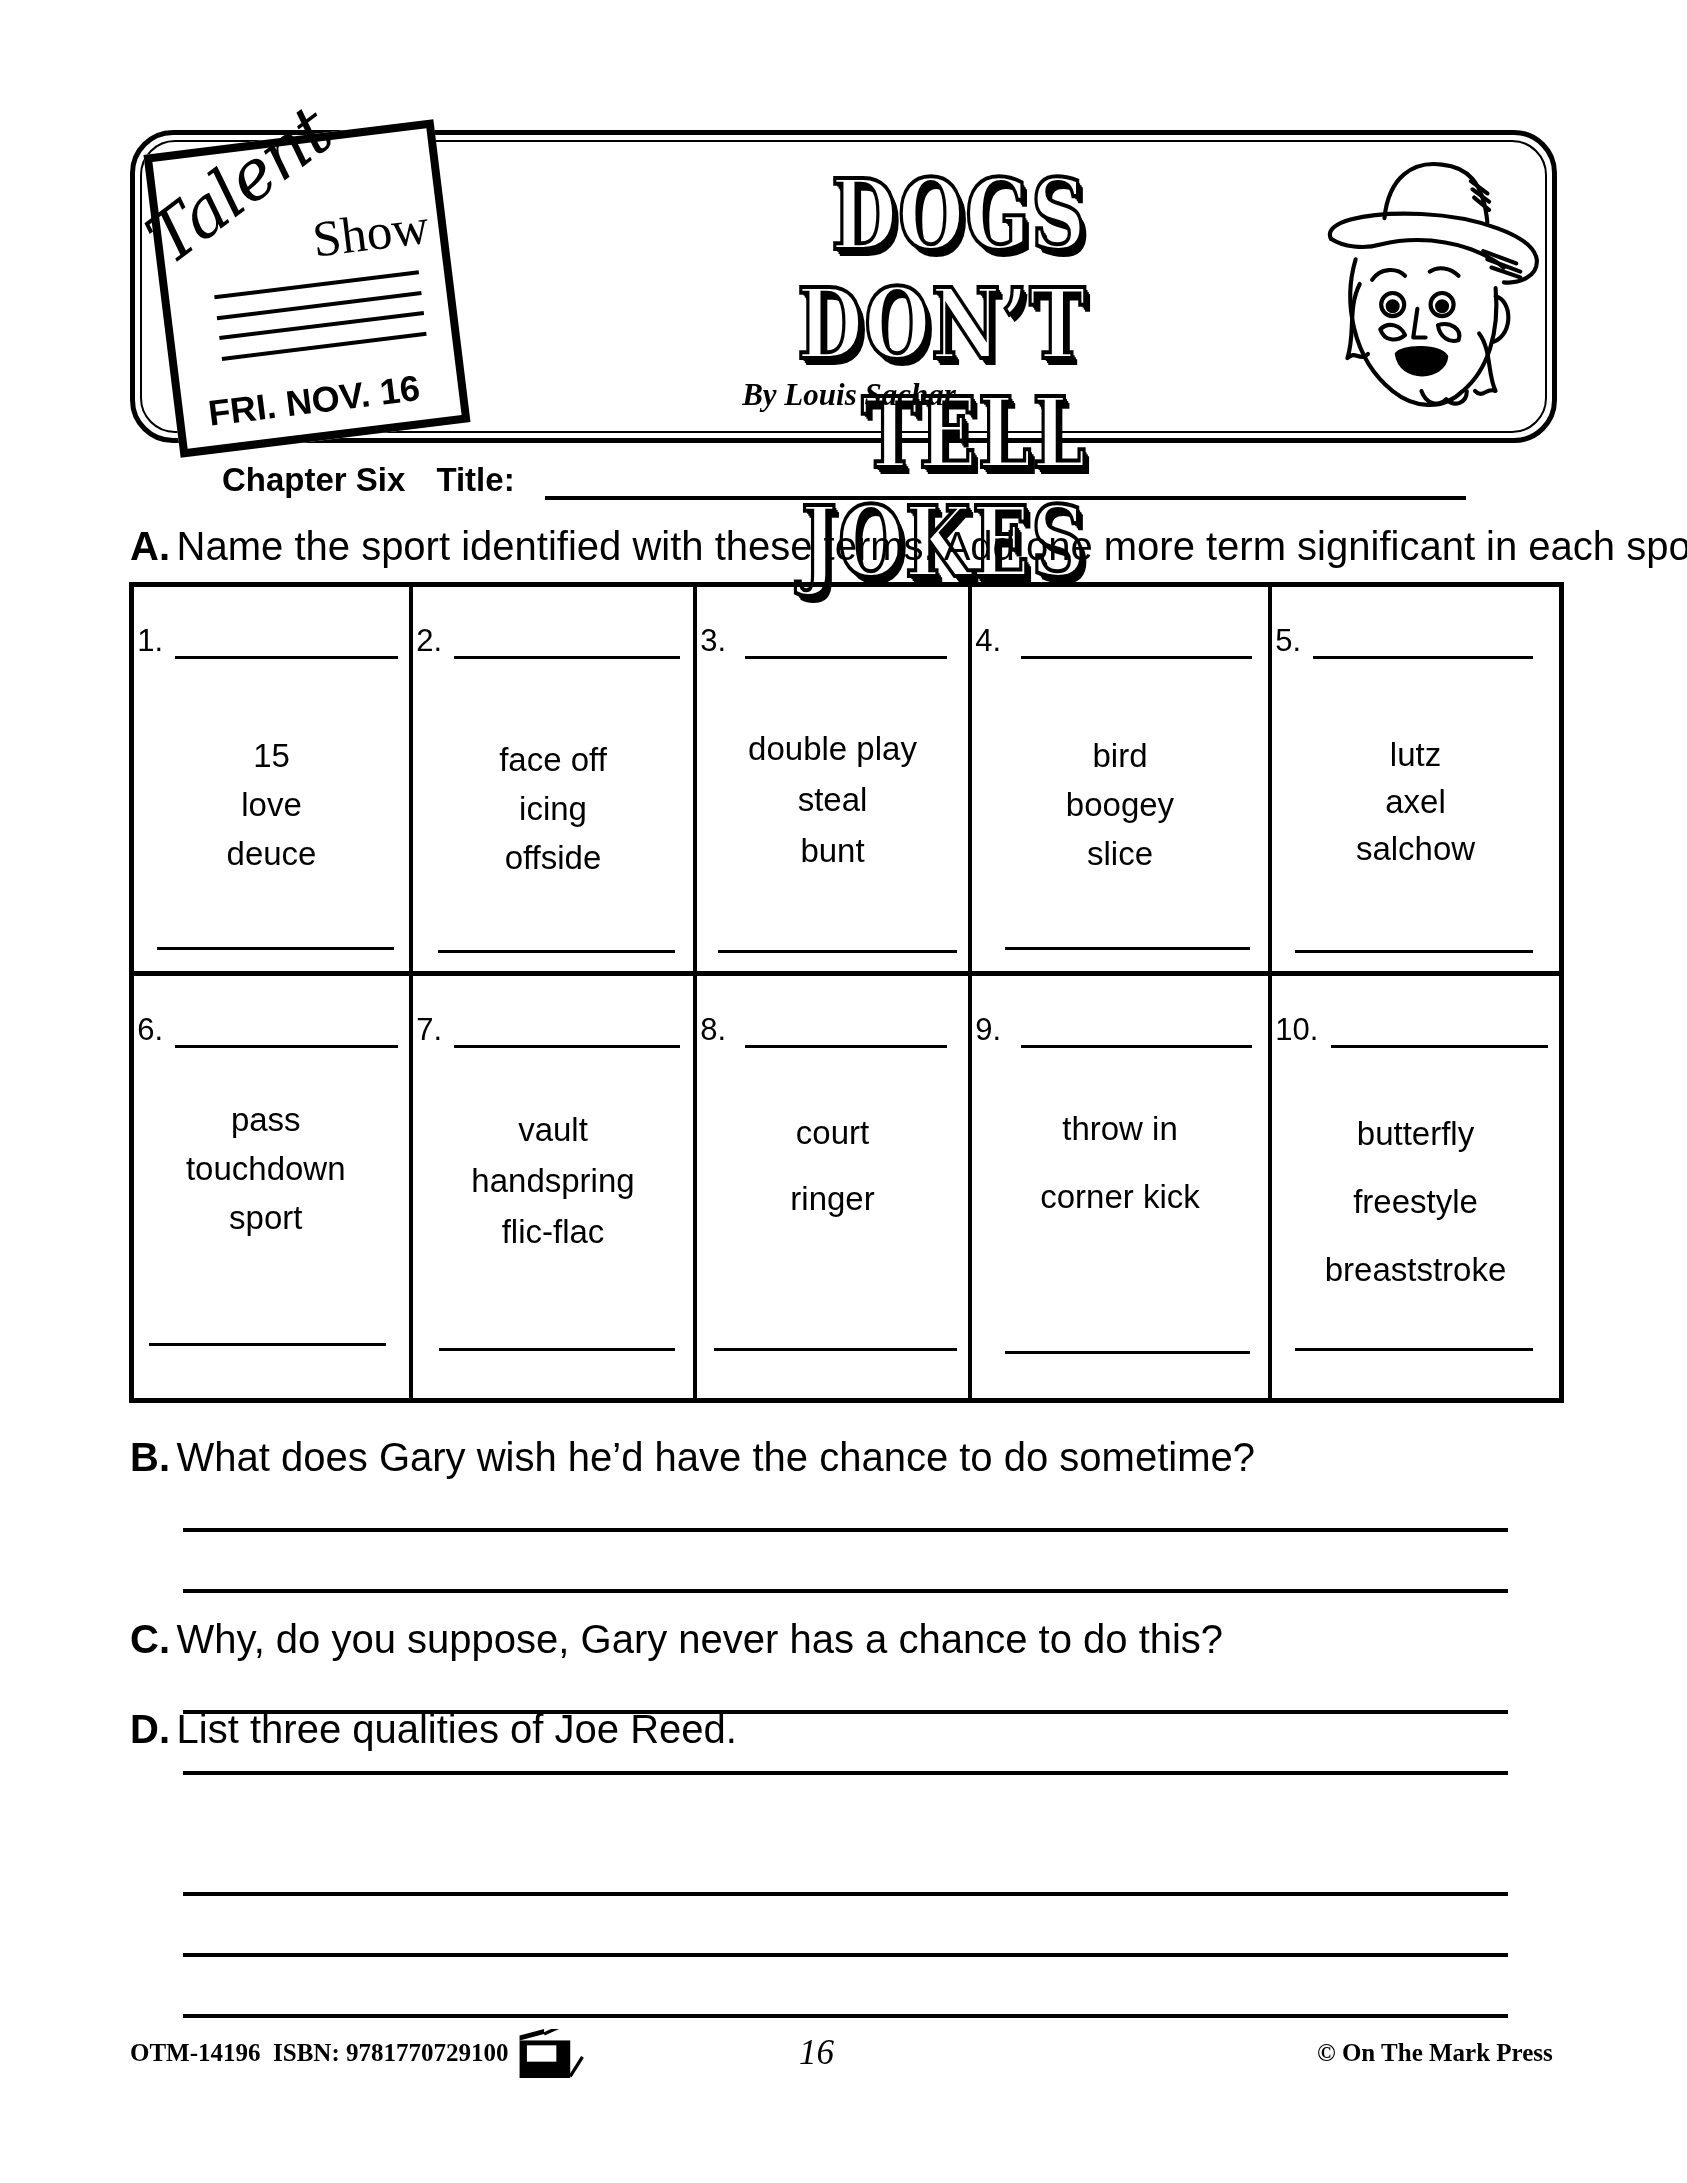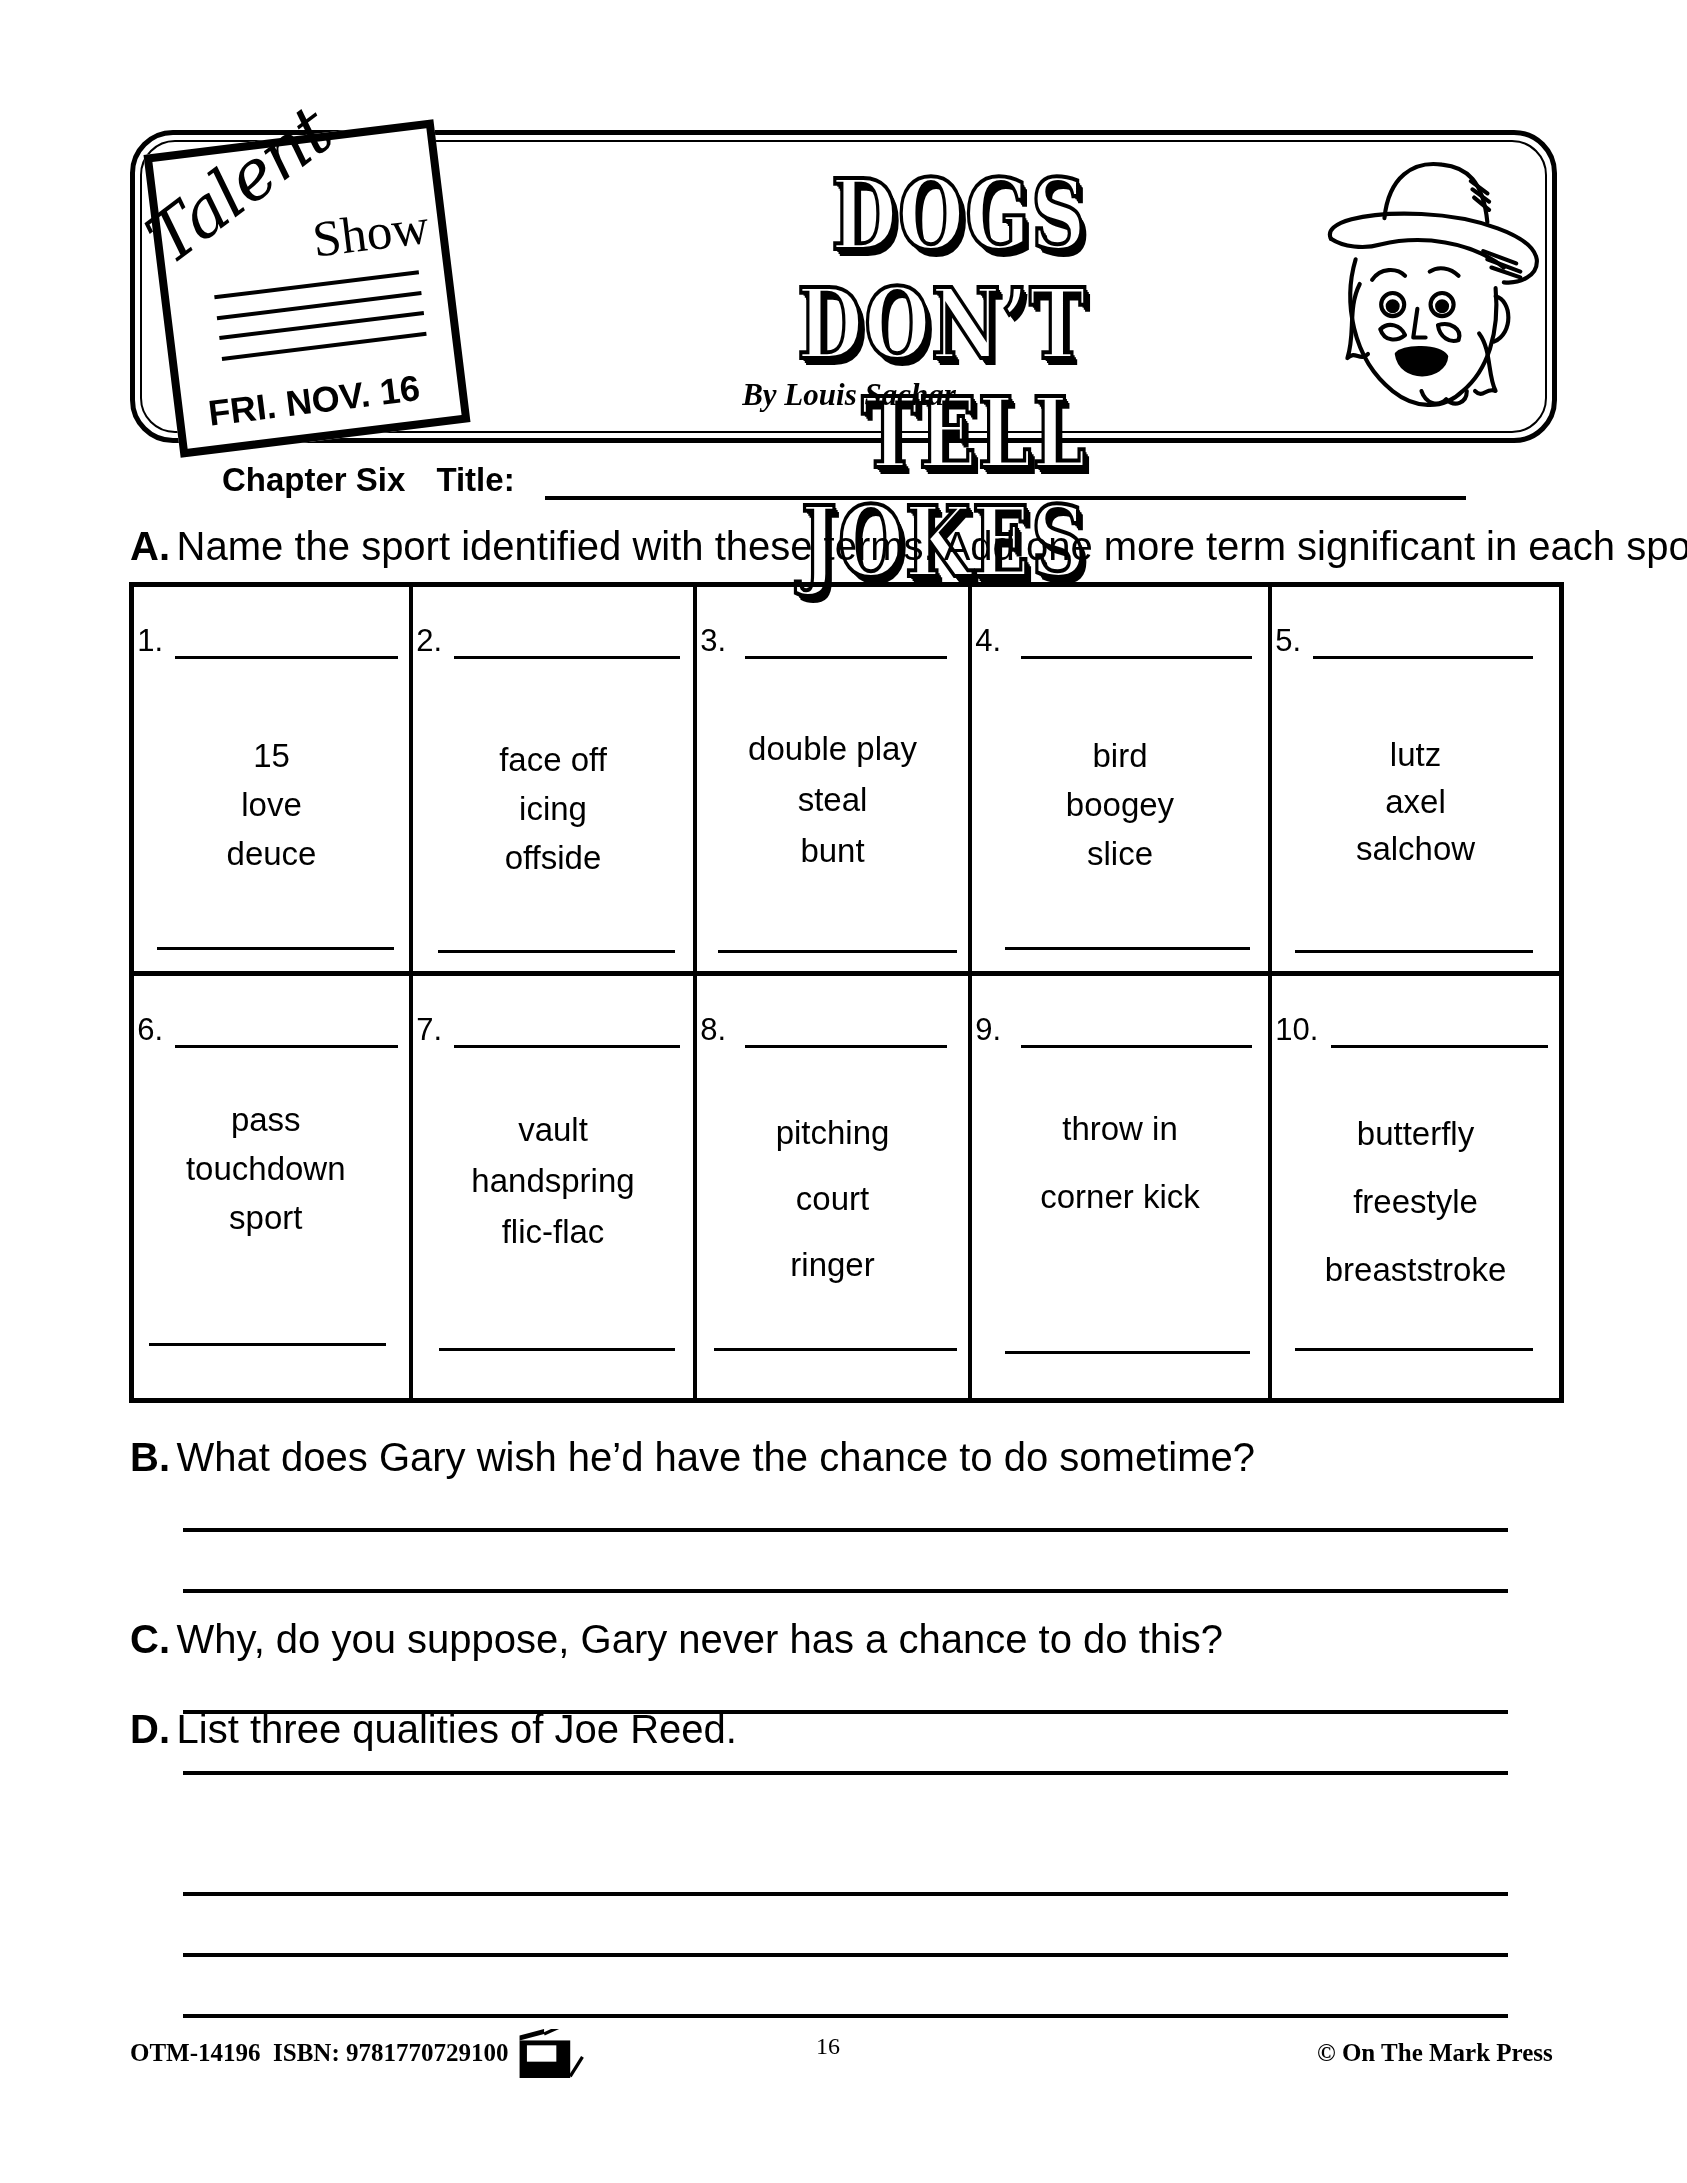--- a/index.html
+++ b/index.html
@@ -92,21 +92,21 @@
   }
   .cell-blank-bottom {
     position: absolute; height: 3.3px; background: #000;
   }
 
   
   .write-line { position: absolute; left: 183px; width: 1325px; height: 4.1px; background: #000; }
 
   
   .footer { position: absolute; top: 2039px; font-family: "Liberation Serif", serif; font-weight: bold; font-size: 25px; }
-  .footer-page { position: absolute; top: 2033px; left: 816px; font-family: "Liberation Serif", serif; font-size: 24px; }
+  .footer-page { position: absolute; top: 2033px; left: 799px; font-family: "Liberation Serif", serif; font-size: 35px; font-style: italic; }
   .copier { position: absolute; left: 515px; top: 2029px; width: 99px; height: 49px; }
 </style>
 </head>
 <body>
 
 <div class="banner-outer"></div>
 <div class="banner-inner"></div>
 
 <div class="poster">
   <span class="poster-talent">Talent</span>
@@ -236,21 +236,20 @@
       <div>vault</div>
       <div>handspring</div>
       <div>flic-flac</div>
     </div>
     <div class="cell-blank-bottom" style="left:26px;right:18px;top:372px"></div>
   </div>
   <div class="cell row-last">
     <span class="cell-num">8.</span>
     <div class="cell-blank-top" style="left:48px;right:21.4px"></div>
     <div class="cell-terms" style="top:124px;line-height:66px">
-      <div>pitching</div>
       <div>court</div>
       <div>ringer</div>
     </div>
     <div class="cell-blank-bottom" style="left:16.5px;right:11.5px;top:372px"></div>
   </div>
   <div class="cell row-last">
     <span class="cell-num">9.</span>
     <div class="cell-blank-top" style="left:49px;right:16.5px"></div>
     <div class="cell-terms" style="top:119px;line-height:68px">
       <div>throw in</div>

